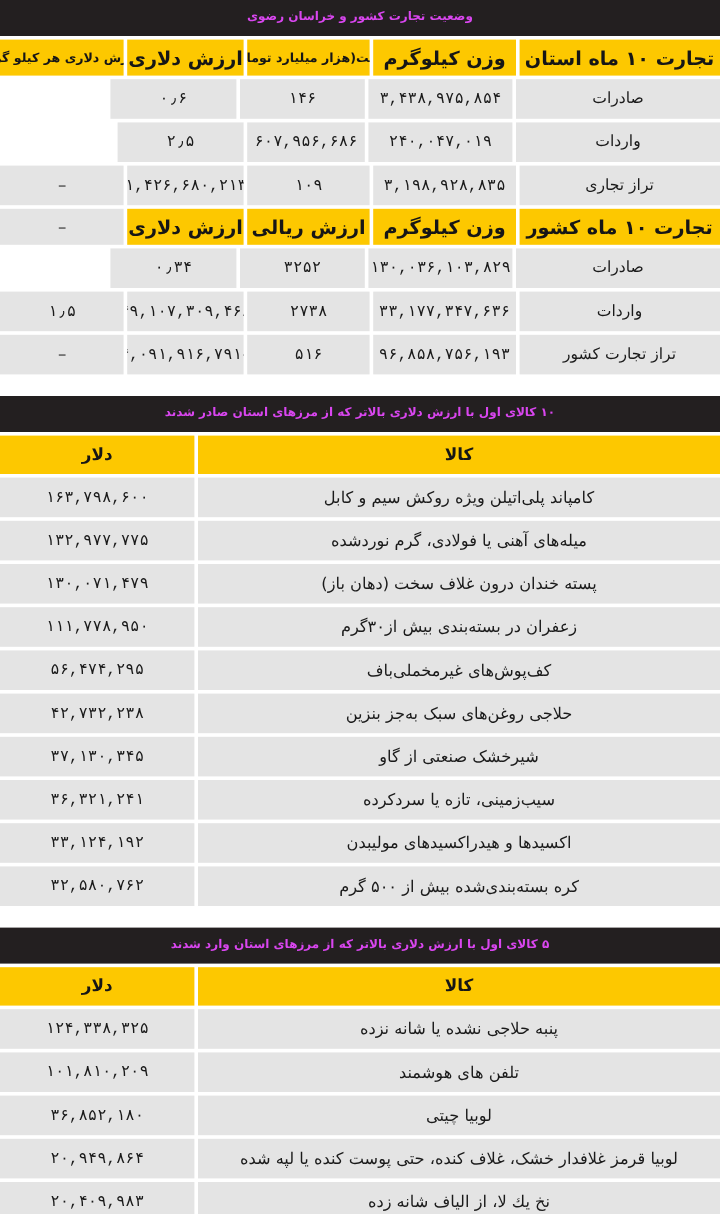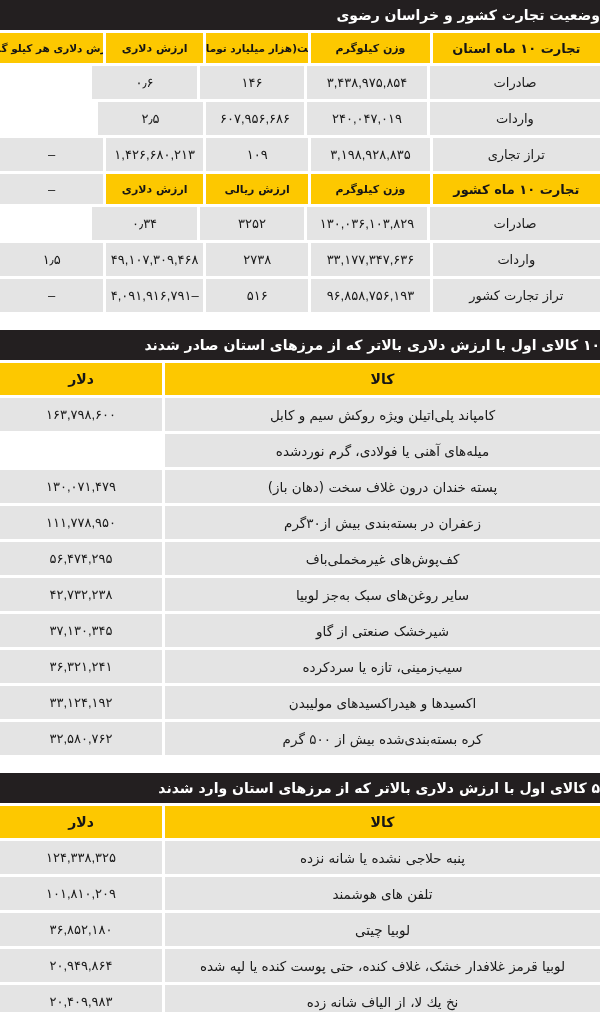--- a/index.html
+++ b/index.html
@@ -24,24 +24,24 @@
   }
 
   
   .block {
     width: 600px;
     box-sizing: border-box;
   }
 
   .block-title {
     background: #231f20;
-    color: #ffffff;
-    font-size: 14px;
+    color: #d946ef;
+    font-size: 10px;
     font-weight: bold;
-    text-align: right;
+    text-align: center;
     height: 30px;
     line-height: 30px;
     letter-spacing: 0px;
     white-space: nowrap;
     overflow: hidden;
   }
 
   .row {
     display: flex;
     flex-direction: row;
@@ -62,54 +62,54 @@
     overflow: hidden;
     white-space: nowrap;
     margin-left: 3px;
   }
   .cell:last-child { margin-left: 0; }
 
   .cell.head {
     background: #fdc800;
     color: #161616;
     font-weight: bold;
-    font-size: 11px;
+    font-size: 16px;
   }
 
   .cell.head.small {
     font-size: 10.5px;
   }
 
   .cell.plain {
     background: #e4e4e4;
     font-weight: normal;
   }
 
   
   .t1 .row { height: 33px; }
   .t1 .row.hdr { height: 30px; }
   .t1 .c-label  { width: 170px; }
   .t1 .c-weight { width: 120px; }
   .t1 .c-toman  { width: 104px; }
   .t1 .c-dollar { width: 98px; }
   .t1 .c-perkg  { width: 105px; }
 
-  .t1 .c-label.head { font-size: 13px; }
+  .t1 .c-label.head { font-size: 16px; }
 
   
   .tg .row { height: 33px; }
   .tg .row.hdr { height: 32px; }
   .tg .c-good   { width: 435px; }
   .tg .c-dollar { width: 162px; }
   .tg .c-good.head, .tg .c-dollar.head { font-size: 14px; }
   .tg .c-good.body { font-size: 13.5px; }
   .tg .c-dollar.body { font-size: 13px; }
   .gap-lg { height: 18px; }
 
-  .num { font-family: Liberation Sans, sans-serif; }
+  .num { font-family: Liberation Mono, monospace; }
 </style>
 </head>
 <body>
 
 <div class="page">
 
   <section class="block t1">
 
     <div class="block-title">وضعیت تجارت کشور و خراسان رضوی</div>
 
@@ -185,35 +185,36 @@
       <div class="cell head c-good">کالا</div>
       <div class="cell head c-dollar">دلار</div>
     </div>
 
     <div class="row">
       <div class="cell c-good body">کامپاند پلی‌اتیلن ویژه روکش سیم و کابل</div>
       <div class="cell c-dollar body num">۱۶۳,۷۹۸,۶۰۰</div>
     </div>
     <div class="row">
       <div class="cell c-good body">میله‌های آهنی یا فولادی، گرم نوردشده</div>
+      <div class="cell c-dollar body num">۱۳۲,۹۷۷,۷۷۵</div>
     </div>
     <div class="row">
       <div class="cell c-good body">پسته خندان درون غلاف سخت (دهان باز)</div>
       <div class="cell c-dollar body num">۱۳۰,۰۷۱,۴۷۹</div>
     </div>
     <div class="row">
       <div class="cell c-good body">زعفران در بسته‌بندی بیش از۳۰گرم</div>
       <div class="cell c-dollar body num">۱۱۱,۷۷۸,۹۵۰</div>
     </div>
     <div class="row">
       <div class="cell c-good body">کف‌پوش‌های غیرمخملی‌باف</div>
       <div class="cell c-dollar body num">۵۶,۴۷۴,۲۹۵</div>
     </div>
     <div class="row">
-      <div class="cell c-good body">سایر روغن‌های سبک به‌جز لوبیا</div>
+      <div class="cell c-good body">حلاجی روغن‌های سبک به‌جز بنزین</div>
       <div class="cell c-dollar body num">۴۲,۷۳۲,۲۳۸</div>
     </div>
     <div class="row">
       <div class="cell c-good body">شیرخشک صنعتی از گاو</div>
       <div class="cell c-dollar body num">۳۷,۱۳۰,۳۴۵</div>
     </div>
     <div class="row">
       <div class="cell c-good body">سیب‌زمینی، تازه یا سردکرده</div>
       <div class="cell c-dollar body num">۳۶,۳۲۱,۲۴۱</div>
     </div>

